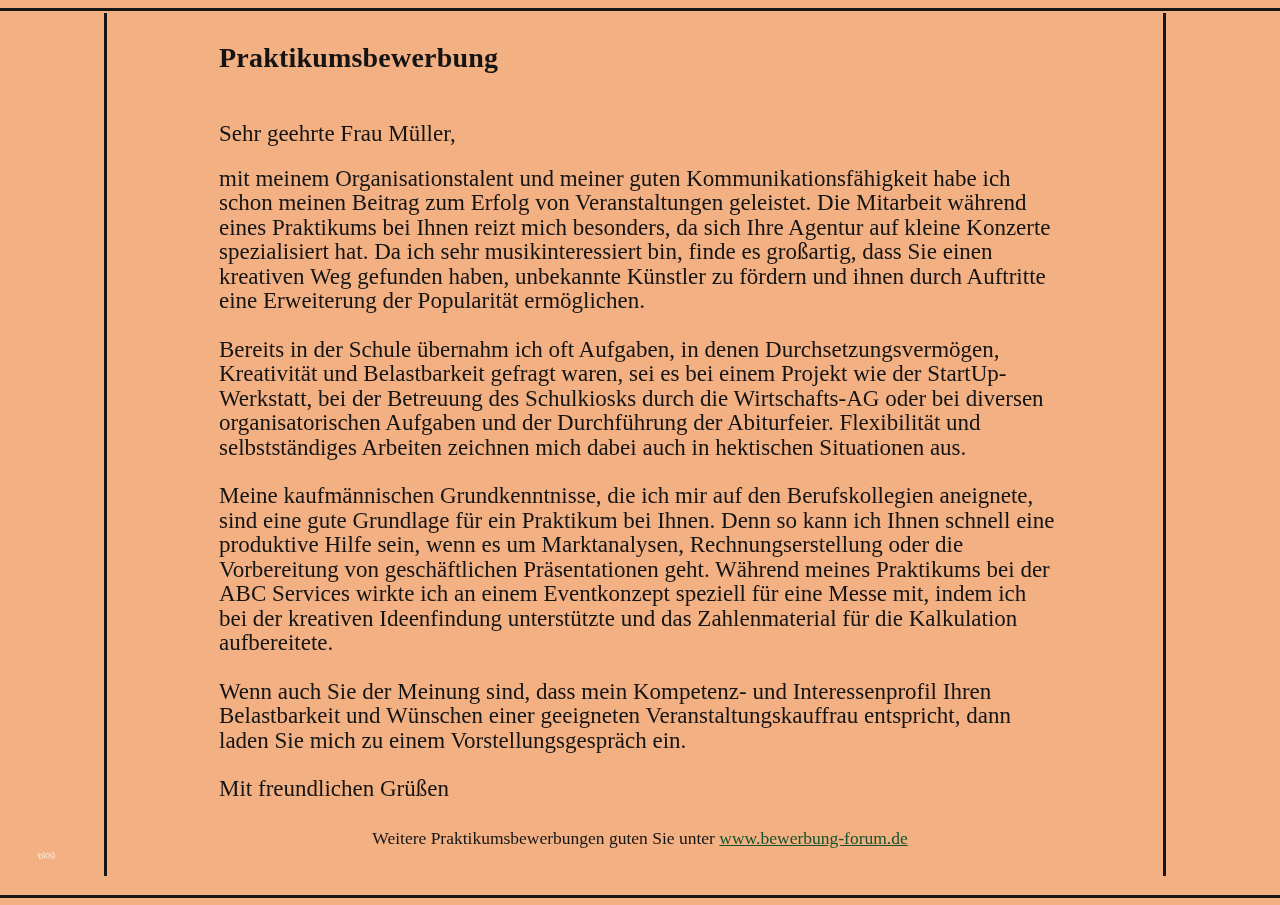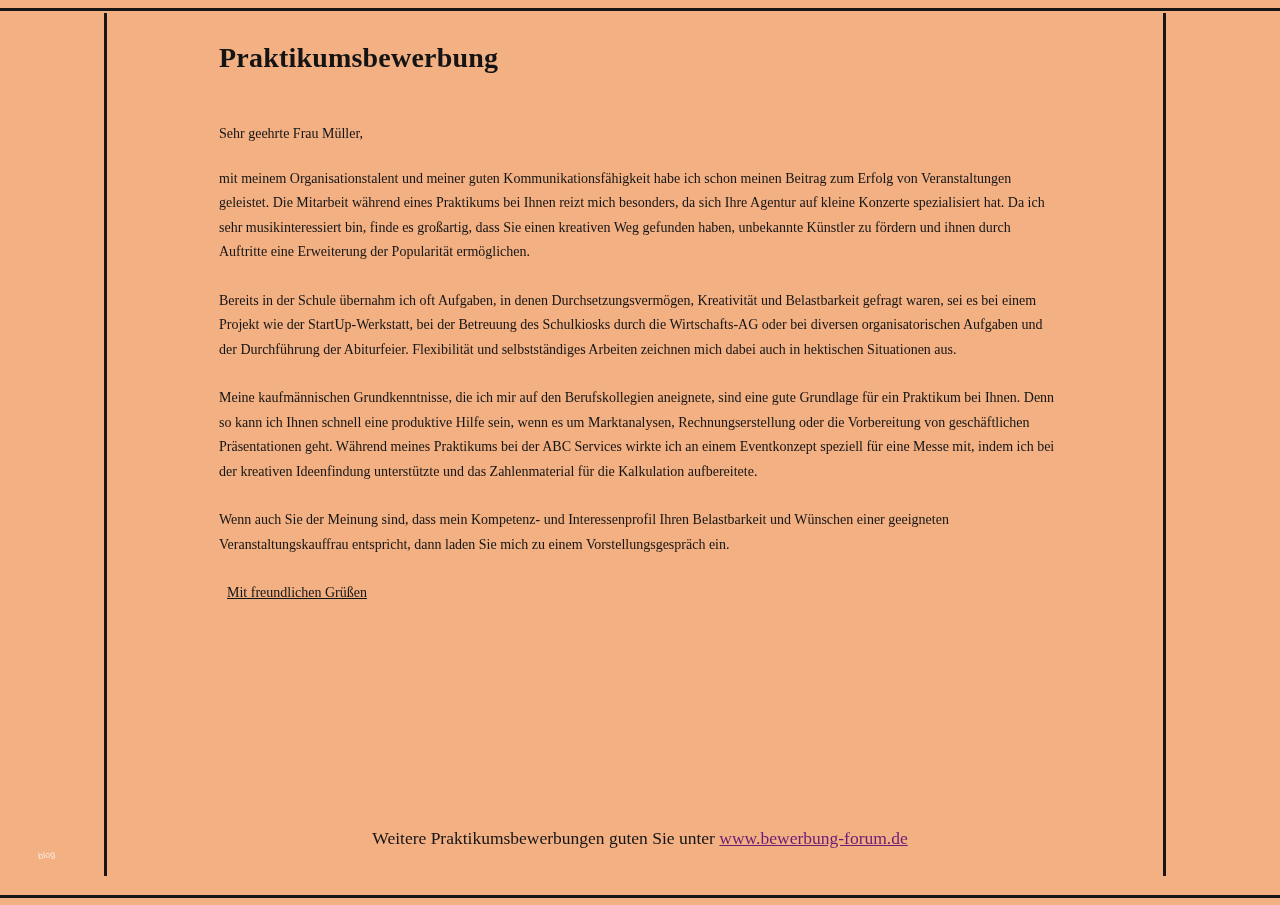--- a/index.html
+++ b/index.html
@@ -46,42 +46,41 @@
     width: 840px;
   }
   .letter-title {
     font-size: 28px;
     font-weight: bold;
     line-height: 28px;
     margin: 0 0 50px 0;
     letter-spacing: 0.2px;
   }
   .body-text {
-    font-size: 14px;
+    font-size: 23px;
     line-height: 24.5px;
     margin: 0 0 24px 0;
   }
   .salutation {
     margin: 0 0 20px 0;
   }
   .closing {
-    margin: 8px;
-    text-decoration: underline;
+    margin: 0;
   }
   .footer {
     position: absolute;
     left: 0;
     right: 0;
     top: 826px;
     text-align: center;
     font-size: 17.5px;
     line-height: 24.5px;
   }
   .footer a {
-    color: #701a75;
+    color: #14532d;
     text-decoration: underline;
     cursor: pointer;
   }
   .watermark {
     position: absolute;
     left: 38px;
     top: 850px;
     font-family: "Liberation Sans", "DejaVu Sans", sans-serif;
     font-size: 9px;
     color: rgba(255, 255, 255, 0.75);

